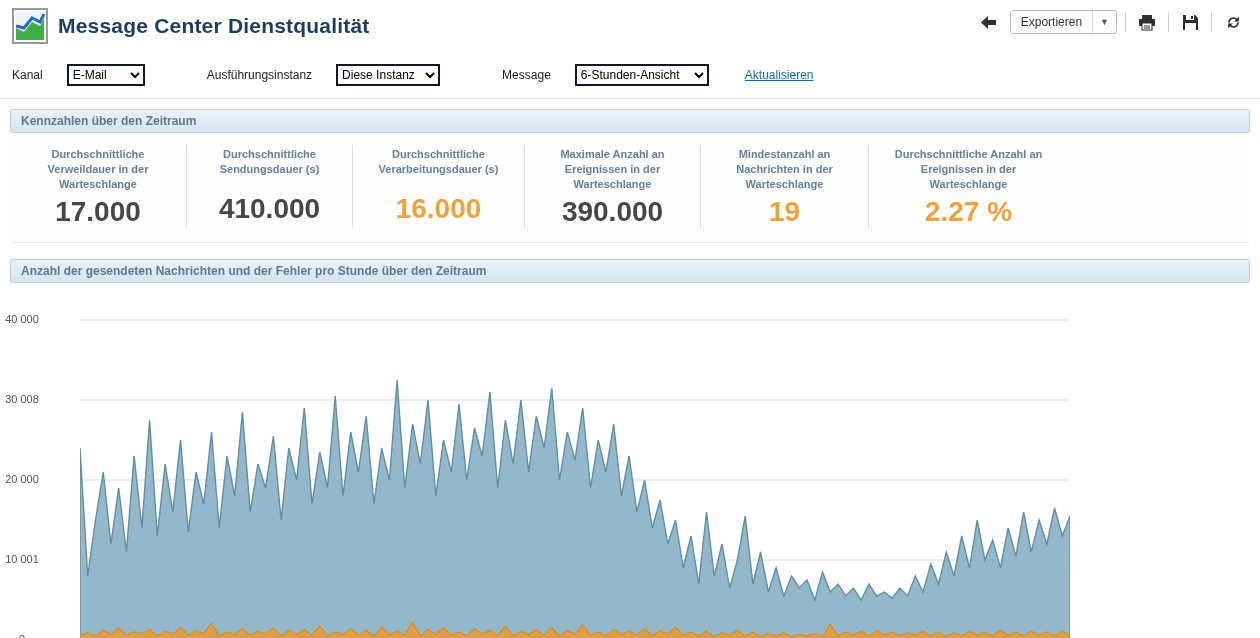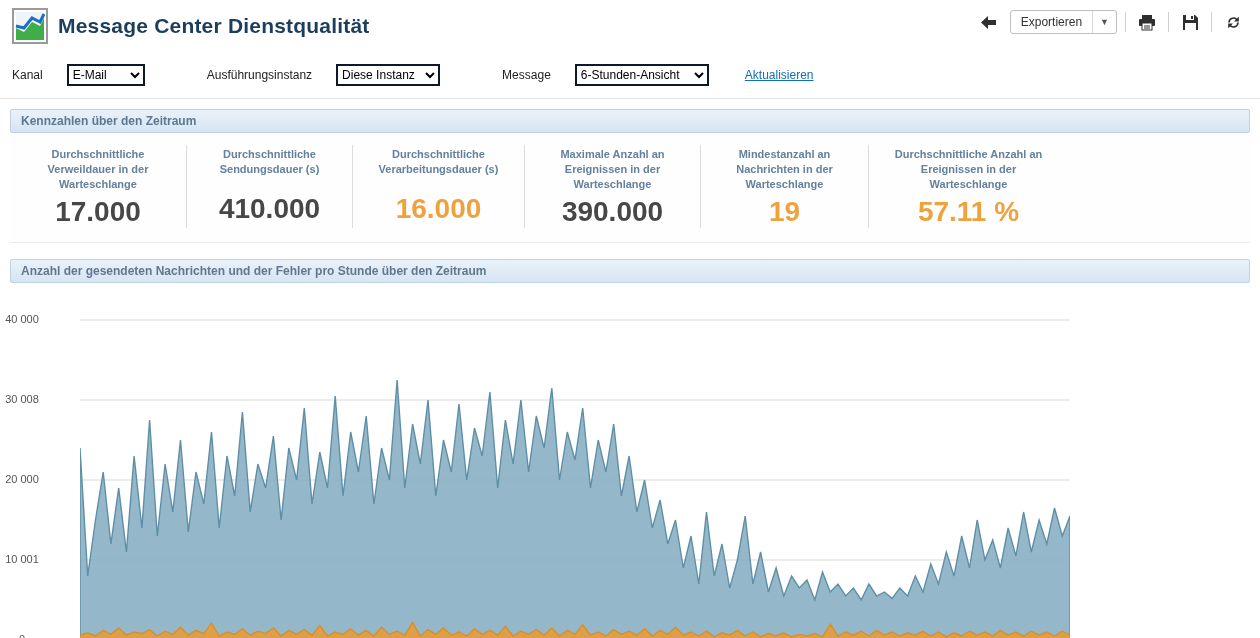--- a/index.html
+++ b/index.html
@@ -140,21 +140,21 @@
   <div class="kpi" style="width:176px;">
     <div class="kpi-label">Maximale Anzahl an Ereignissen in der Warteschlange</div>
     <div class="kpi-value" style="color: rgb(71, 71, 71);">390.000</div>
   </div>
   <div class="kpi" style="width:168px;">
     <div class="kpi-label">Mindestanzahl an Nachrichten in der Warteschlange</div>
     <div class="kpi-value" style="color: rgb(239, 161, 61);">19</div>
   </div>
   <div class="kpi" style="width:200px;">
     <div class="kpi-label">Durchschnittliche Anzahl an Ereignissen in der Warteschlange</div>
-    <div class="kpi-value" style="color: rgb(239, 161, 61);">57.11 %</div>
+    <div class="kpi-value" style="color: rgb(239, 161, 61);">2.27 %</div>
   </div>
 </div>
 
 <div class="section-bar" style="margin-top:16px;">
   <span>Anzahl der gesendeten Nachrichten und der Fehler pro Stunde über den Zeitraum</span>
 </div>
 
 <div class="chart-wrap">
   <div class="y-axis" id="y-axis">
       <div class="y-tick" style="top: 350px;">0</div>

